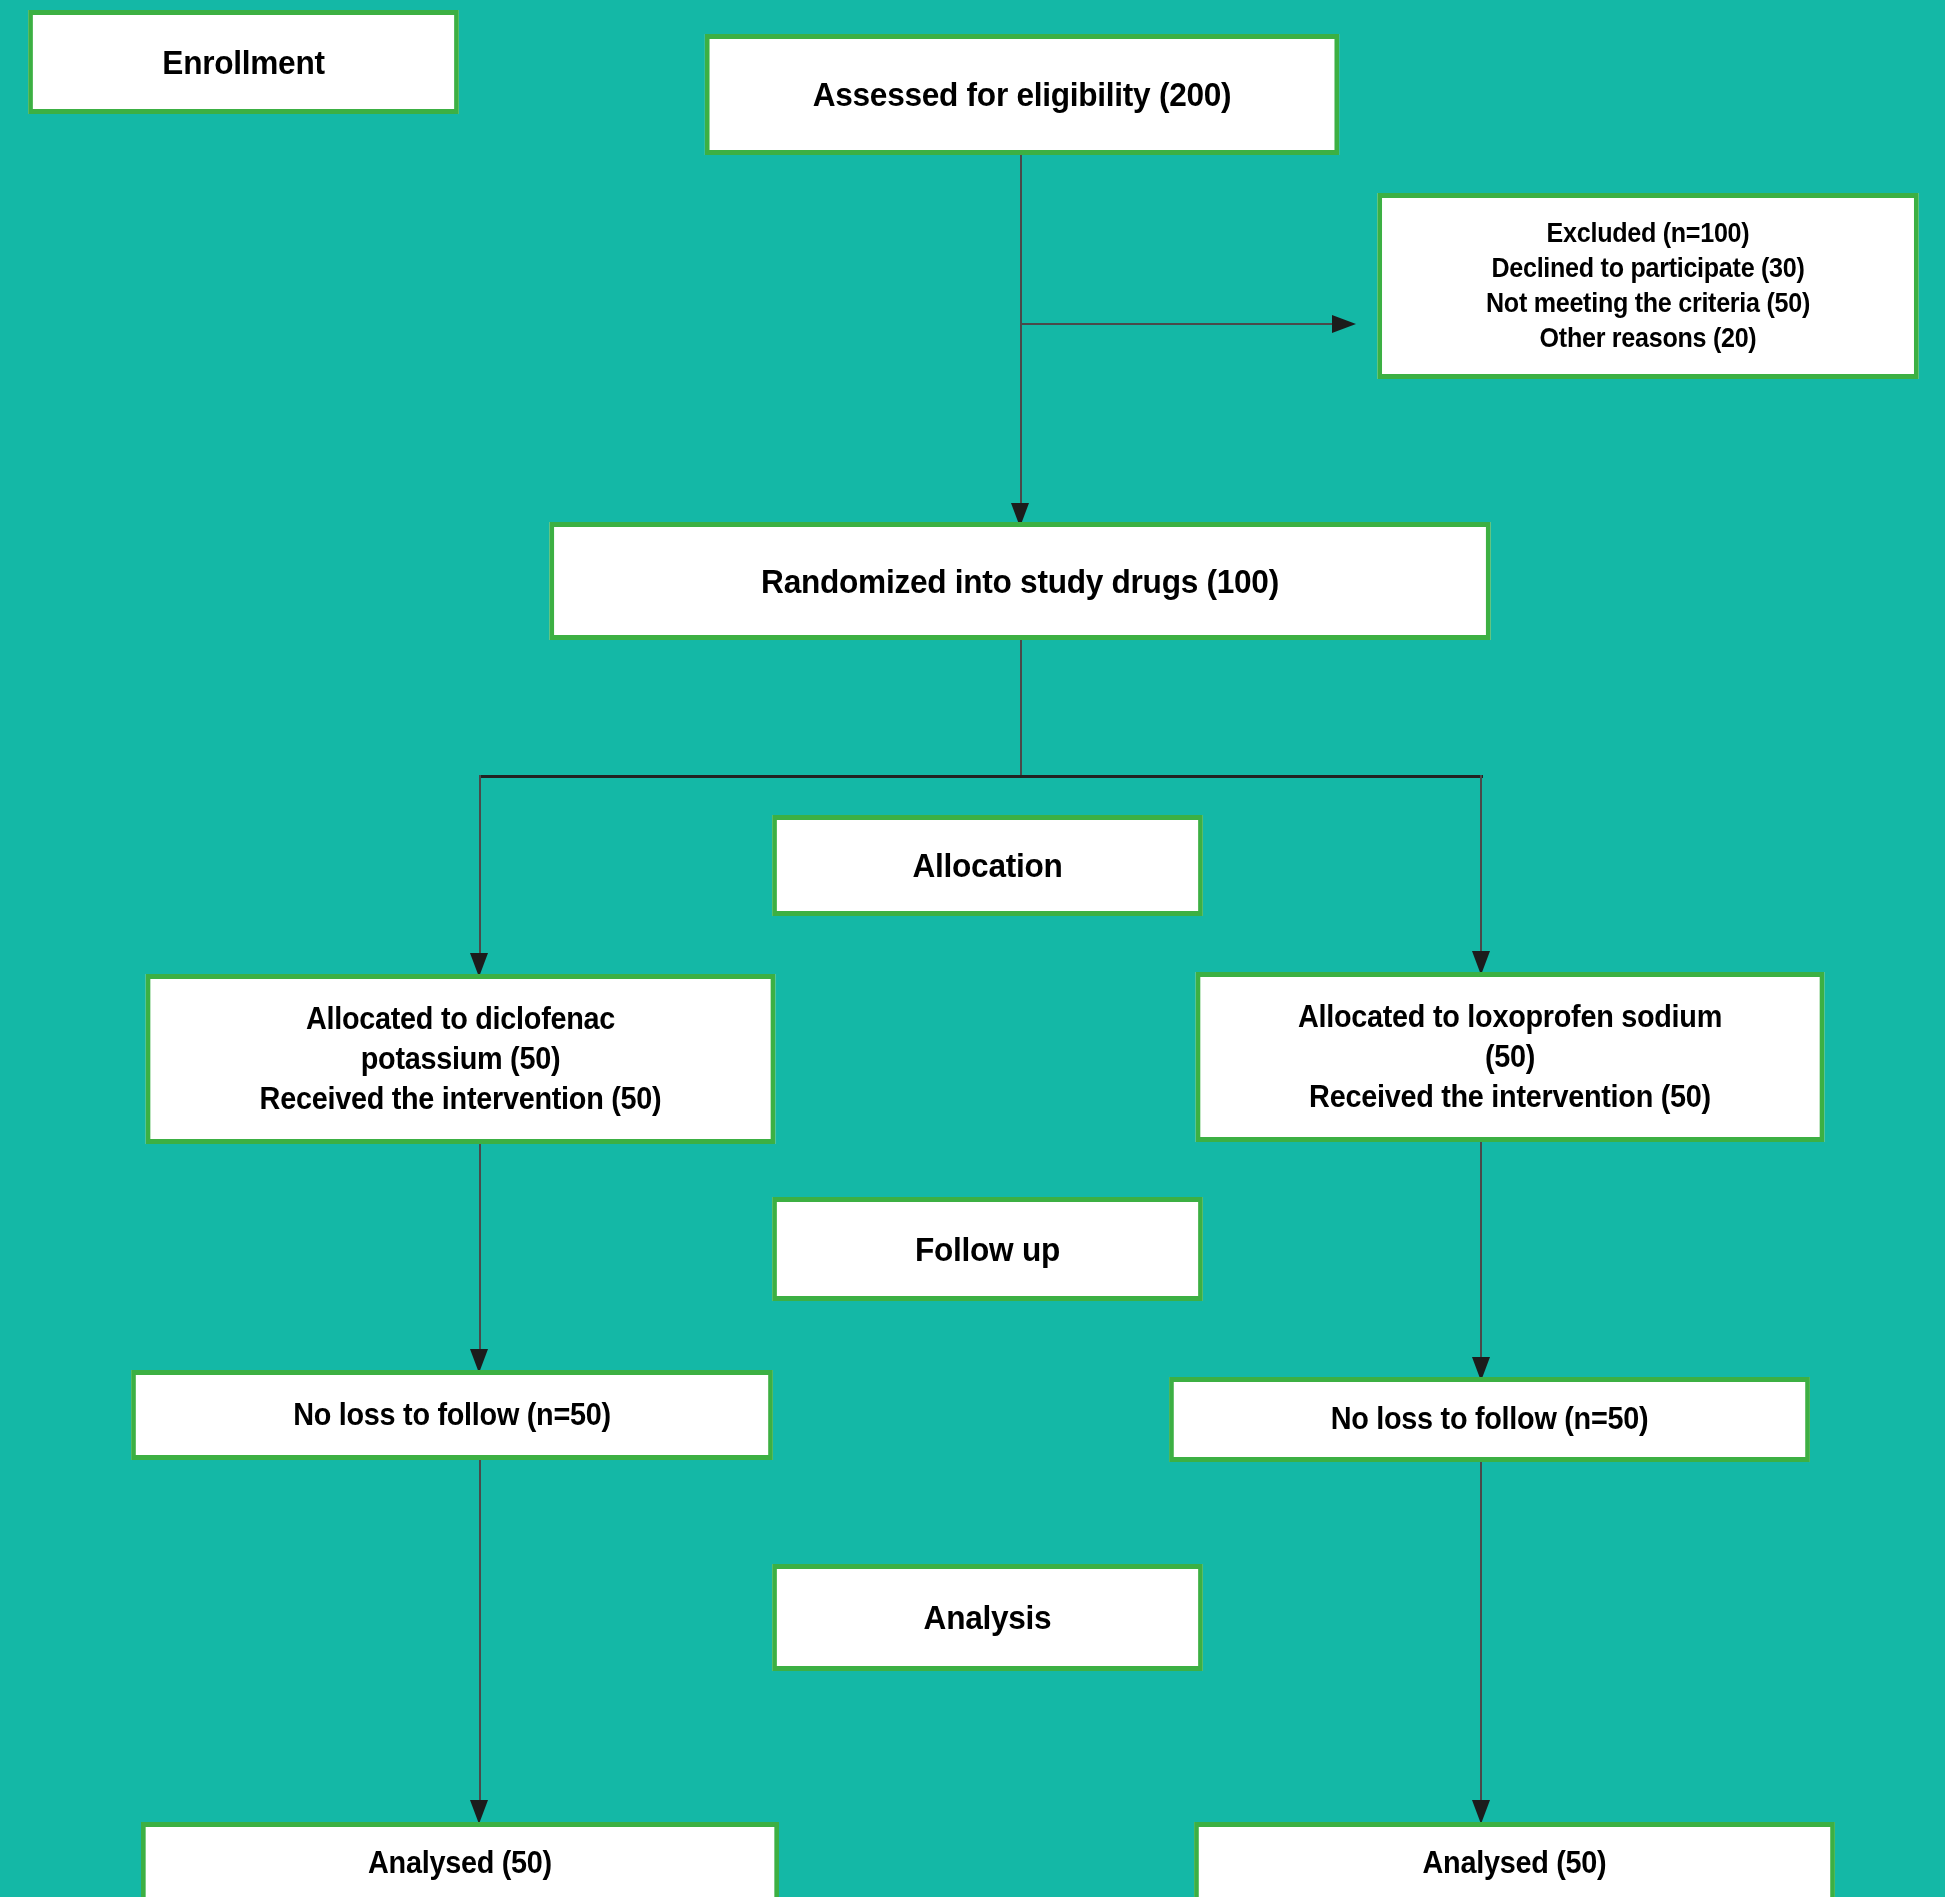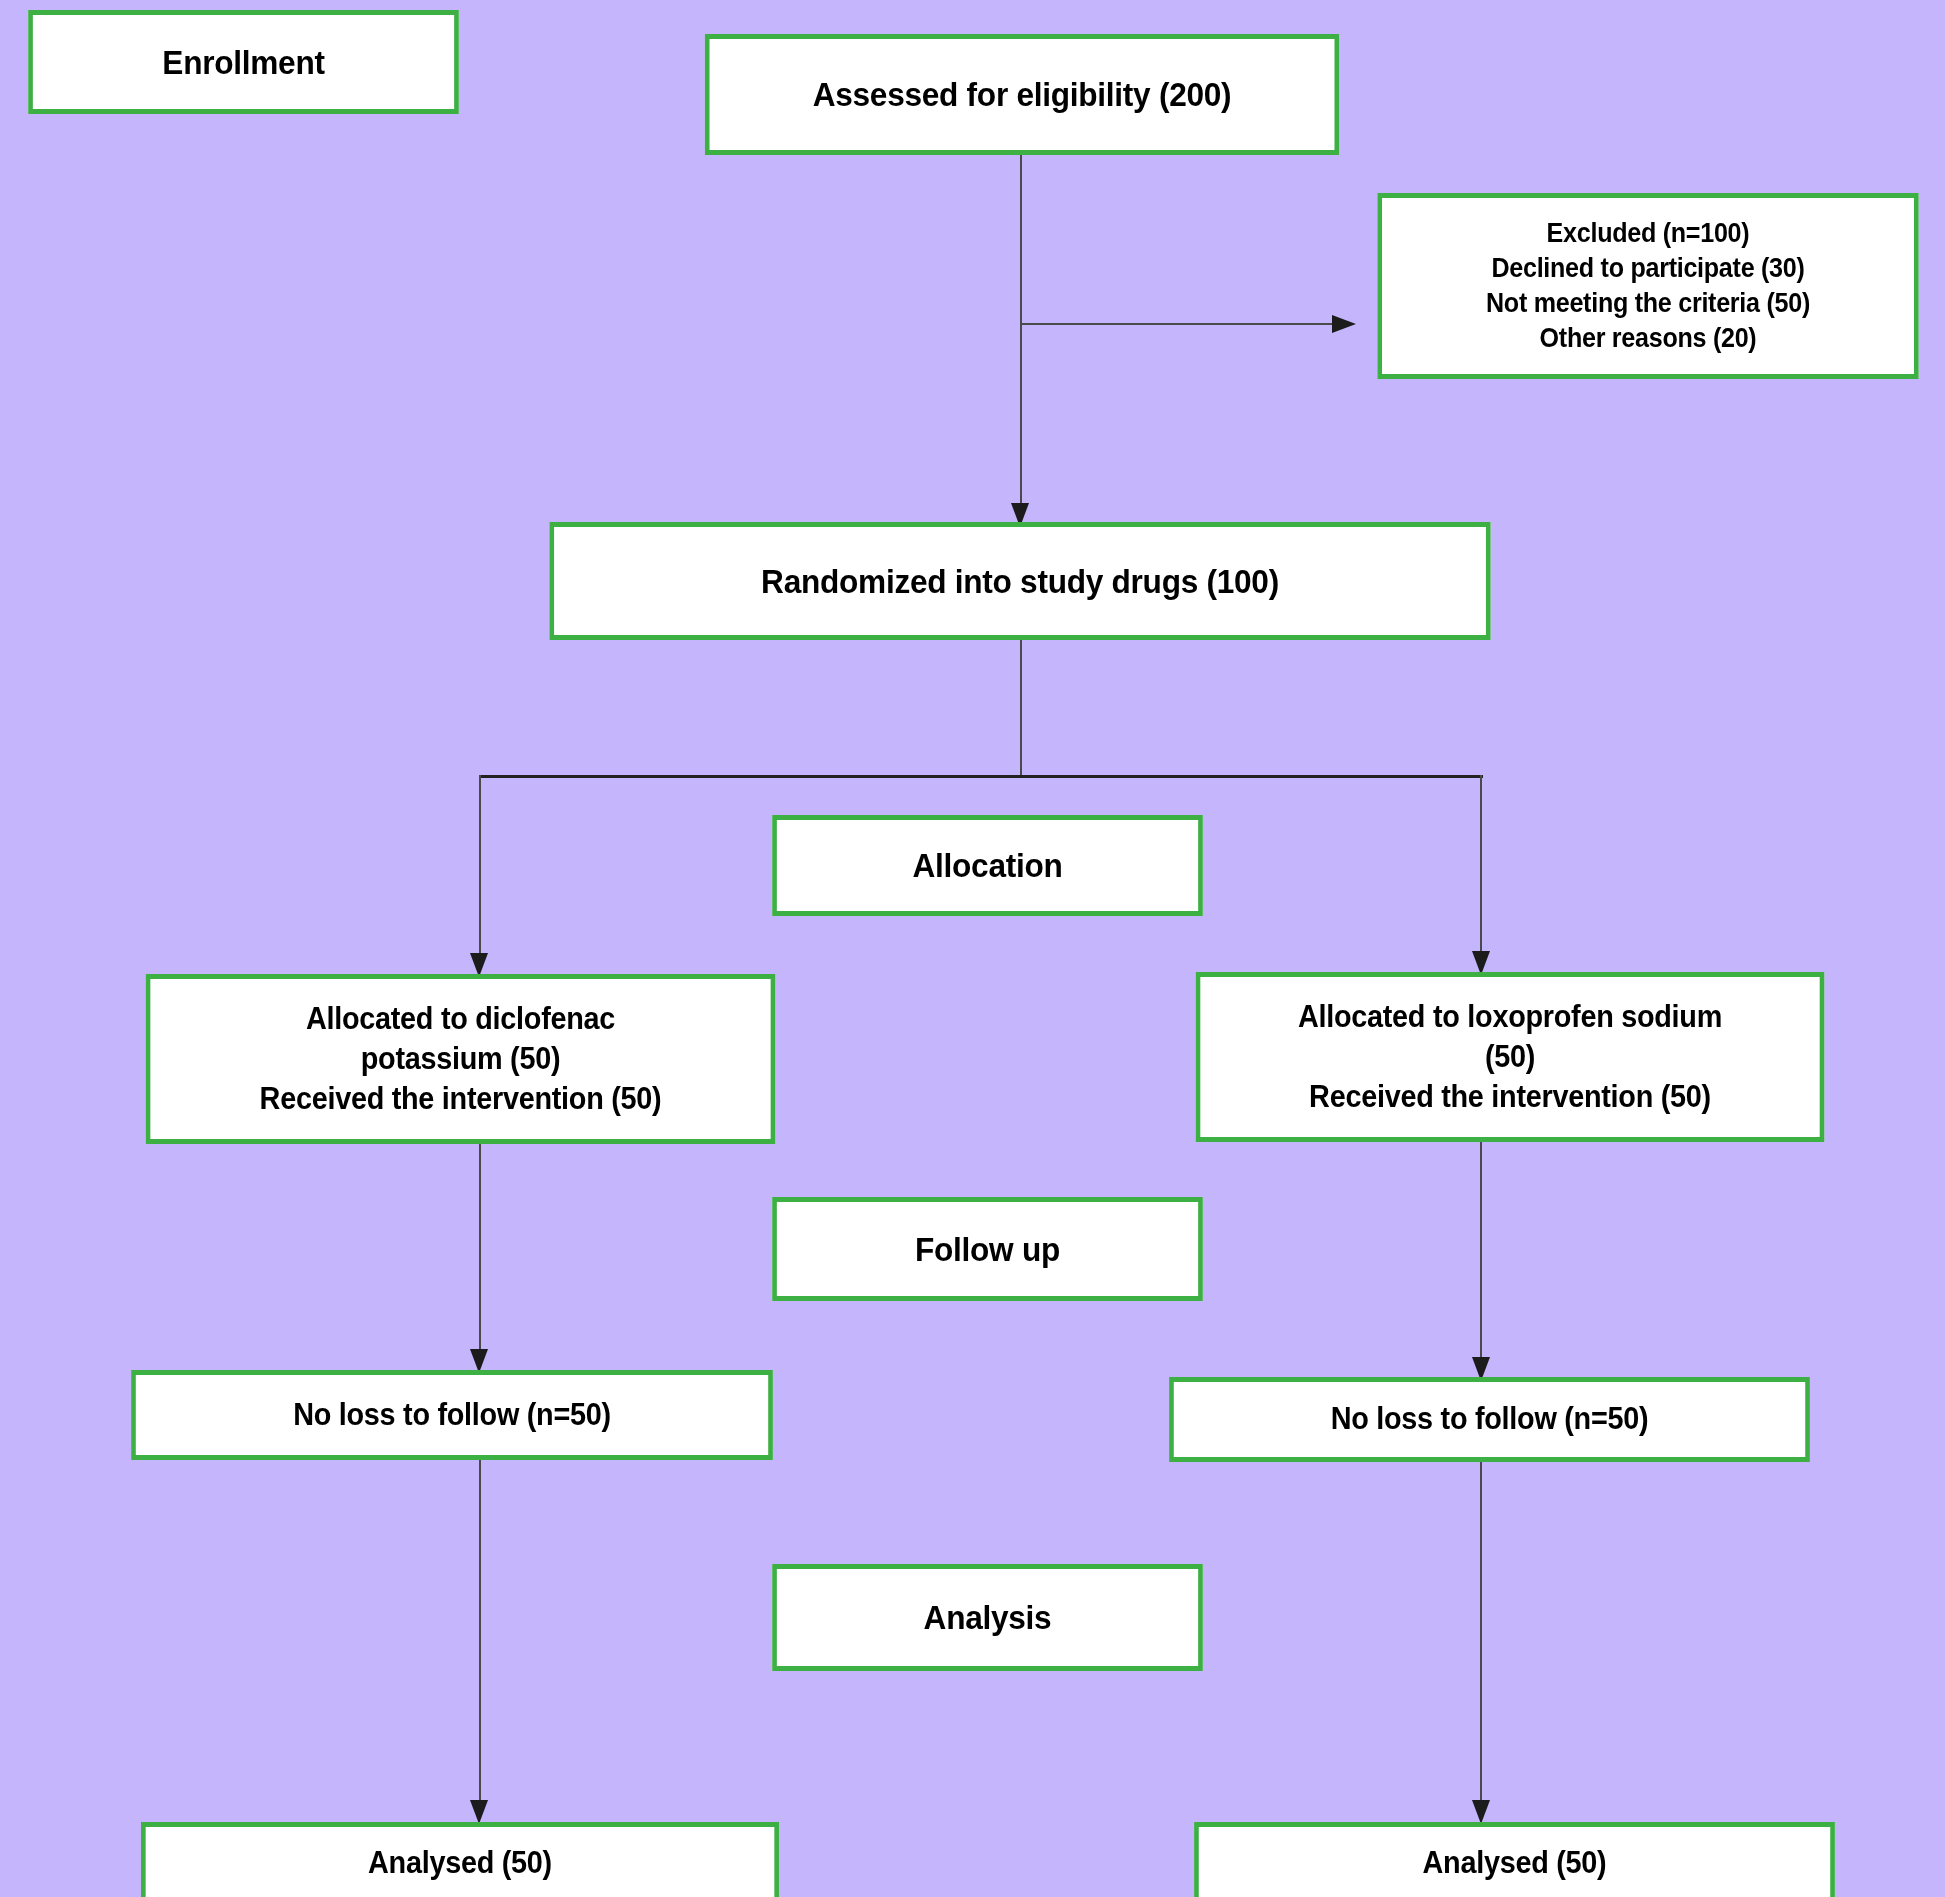--- a/index.html
+++ b/index.html
@@ -4,21 +4,21 @@
 <style>
   html, body {
     margin: 0;
     padding: 0;
     background: #ffffff;
   }
   #canvas {
     position: relative;
     width: 1946px;
     height: 1897px;
-    background: #c4b5fd;
+    background: #14b8a6;
     overflow: hidden;
     font-family: "Liberation Sans", "DejaVu Sans", sans-serif;
   }
   .node {
     position: absolute;
     box-sizing: border-box;
     border: 5px solid #3cb043;
     background: #ffffff;
     display: flex;
     align-items: center;

